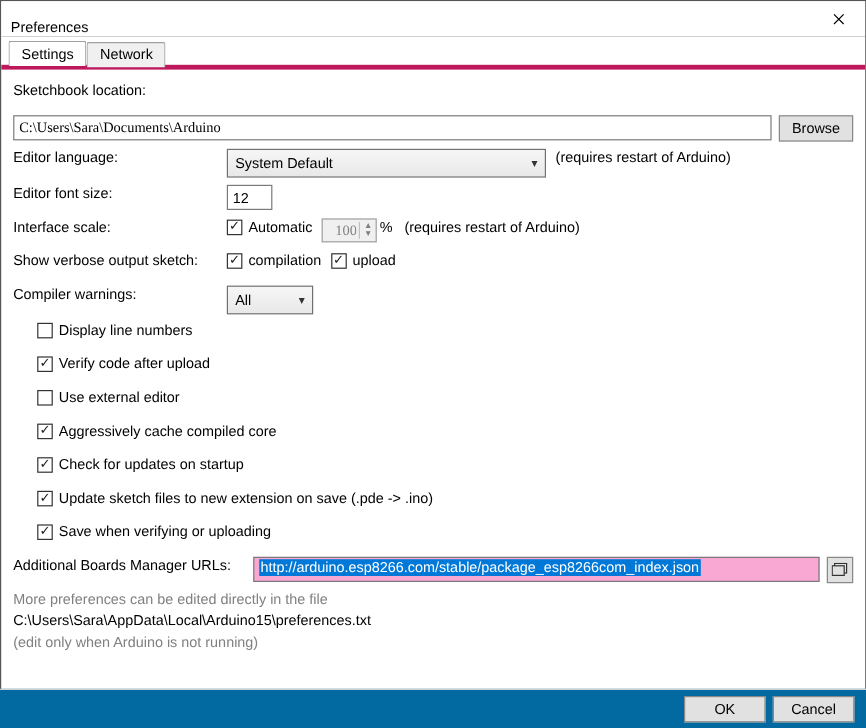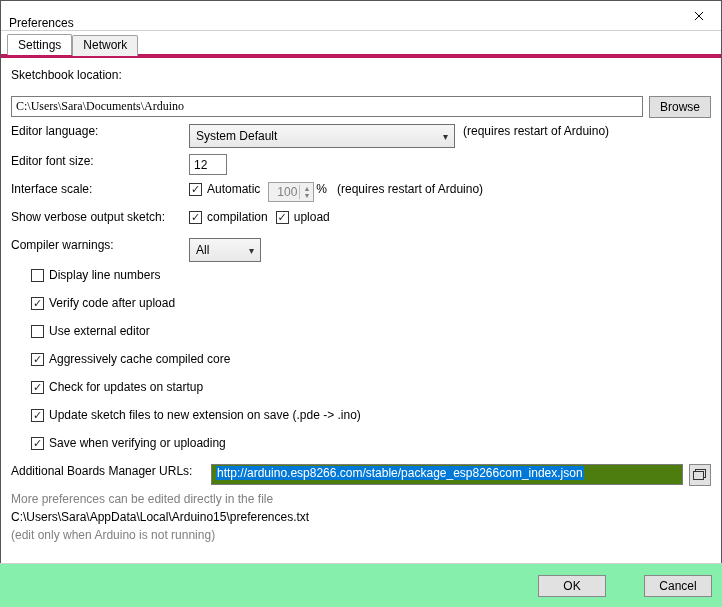--- a/index.html
+++ b/index.html
@@ -136,21 +136,21 @@
     border: 1px solid #a0a0a0;
     height: 20px;
     background: #f0f0f0;
     color: #808080;
   }
   .spinner input {
     width: 30px;
     border: none;
     text-align: right;
     padding: 0 2px;
-    font-family: Liberation Sans, sans-serif;
+    font-family: Liberation Serif, serif;
     font-size: 12px;
     background: transparent;
     color: #808080;
   }
   .spinner .arrows {
     width: 14px;
     display: flex;
     flex-direction: column;
     font-size: 7px;
     line-height: 7px;
@@ -164,21 +164,21 @@
   }
   .opts .row { margin-bottom: 6px; }
   .muted { color: #808080; }
   .url-input {
     flex: 1;
     height: 21px;
     border: 1px solid #7a7a7a;
     padding: 1px 4px;
     font-family: inherit;
     font-size: 12px;
-    background: #4d7c0f;
+    background: #f9a8d4;
   }
   .url-input .sel {
     background: #0078d7;
     color: #fff;
     padding: 0 1px;
   }
   .iconbtn {
     width: 22px;
     height: 22px;
     border: 1px solid #888;
@@ -186,28 +186,27 @@
     margin-left: 6px;
     display: flex;
     align-items: center;
     justify-content: center;
   }
   .footer {
     position: absolute;
     bottom: 0;
     left: 0;
     right: 0;
-    height: 44px;
+    height: 33px;
     border-top: 1px solid #d0d0d0;
     display: flex;
     align-items: center;
     justify-content: flex-end;
     padding: 0 10px;
-    background: #86efac;
-    gap: 32px;
+    background: #0369a1;
   }
   .footer .btn { min-width: 68px; }
   .note { font-size: 12px; margin-left: 8px; }
   .line { margin-top: 4px; margin-bottom: 2px; font-size: 12px; }
 </style>
 </head>
 <body>
 
 <div class="titlebar">
   <div class="title">Preferences</div>

